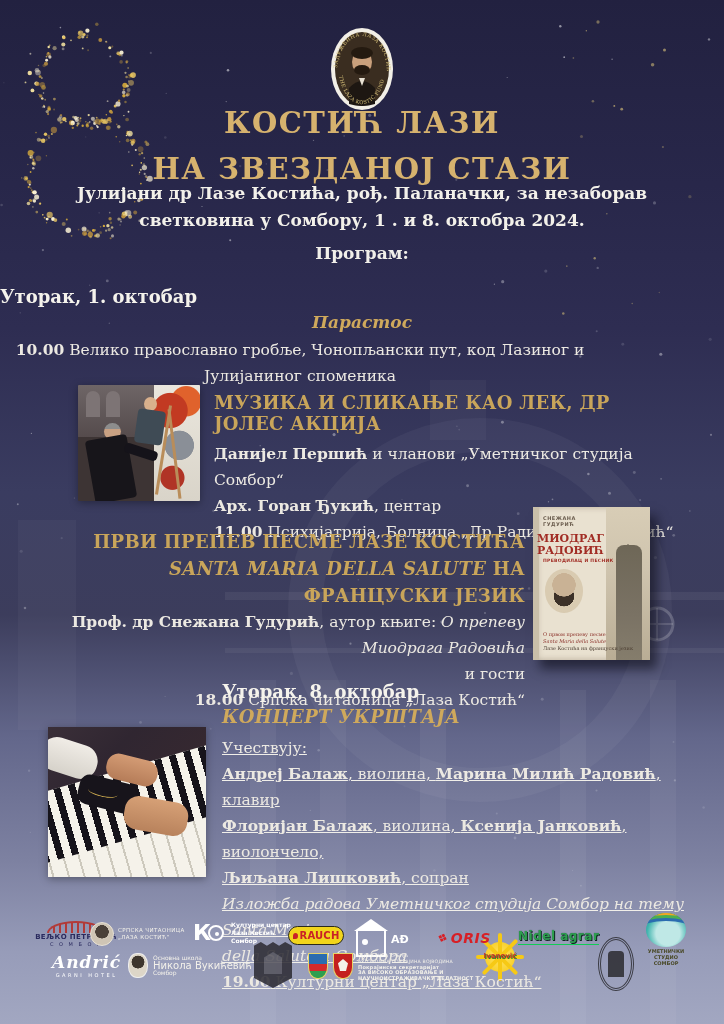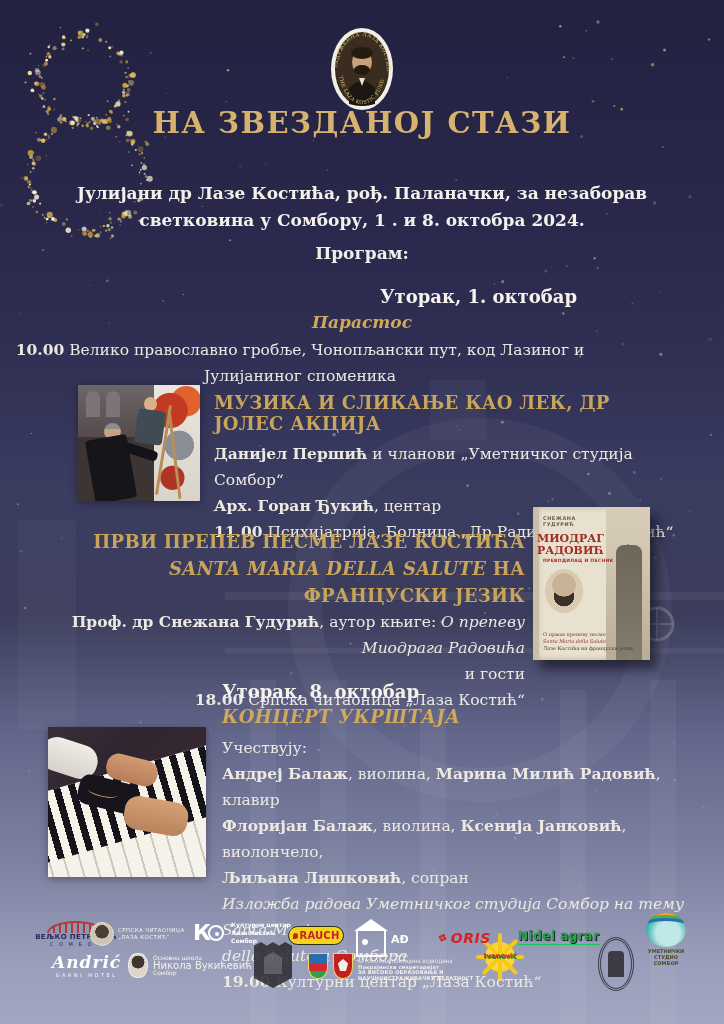--- a/index.html
+++ b/index.html
@@ -26,21 +26,21 @@
 
   
   .date-line{font-size:18px;font-weight:700;color:#f5f3ec;}
   .gold-it{font-style:italic;font-weight:700;color:#cfa95c;}
   .gold-head{font-weight:700;color:#c9a55a;font-size:18px;letter-spacing:.3px;}
   .body-line{font-size:15.5px;color:#ece9e2;line-height:26px;}
   .b{font-weight:700;}
   .it{font-style:italic;}
 
   
-  .s1-date{left:0;top:286px;width:577px;text-align:right;}
+  .s1-date{left:0;top:286px;width:577px;text-align:left;}
   .s1-event{left:0;top:312px;width:724px;text-align:center;font-size:17px;}
   .s1-loc{left:0;top:337px;width:600px;text-align:center;}
 
   
   .photo1{left:78px;top:385px;width:122px;height:116px;background:#3d3434;border-radius:1px;
     overflow:hidden;box-shadow:0 2px 8px rgba(0,0,0,.35);}
   .p1-wall{position:absolute;left:0;top:0;width:100%;height:45%;
     background:linear-gradient(180deg,#6e6566,#554b4c);}
   .p1-arch{position:absolute;background:#7d7475;width:14px;height:26px;border-radius:7px 7px 0 0;top:6px;}
   .p1-canvas{position:absolute;right:0;top:0;width:38%;height:100%;
@@ -96,21 +96,21 @@
   .p2-sleeve{position:absolute;left:-8px;top:14px;width:58px;height:34px;border-radius:16px;
     background:linear-gradient(180deg,#f0ece6,#d6d2ca);transform:rotate(18deg);}
   .p2-cuff{position:absolute;left:30px;top:52px;width:58px;height:30px;border-radius:10px;
     background:#17141b;transform:rotate(14deg);}
   .p2-hand1{position:absolute;left:58px;top:30px;width:52px;height:26px;border-radius:12px;
     background:linear-gradient(180deg,#d39b74,#b57c58);transform:rotate(14deg);}
   .p2-hand2{position:absolute;left:76px;top:72px;width:64px;height:34px;border-radius:14px;
     background:linear-gradient(180deg,#d6a076,#b8825c);transform:rotate(10deg);}
   .p2-sign{position:absolute;left:40px;top:60px;width:30px;height:10px;
     border-bottom:1px solid #caa84e;transform:rotate(12deg);border-radius:50%;}
-  .s4-body{left:222px;top:735px;width:470px;}
+  .s4-body{left:222px;top:735px;width:470px;text-decoration:underline;}
 
   
   .logo{position:absolute;z-index:3;}
   .tiny{font-family:"DejaVu Sans","Liberation Sans",sans-serif;}
   .gim{left:30px;top:921px;width:92px;text-align:center;}
   .gim-arc{margin:0 auto;width:58px;height:12px;border:2px solid #b23a38;border-bottom:none;
     border-radius:50% 50% 0 0/100% 100% 0 0;
     background:repeating-linear-gradient(90deg,transparent 0 4px,#b23a38 4px 6px);}
   .gim-name{font-size:7px;font-weight:700;color:#2a2a5e;letter-spacing:.4px;}
   .gim-city{font-size:5px;color:#2a2a5e;letter-spacing:2px;}
@@ -640,20 +640,21 @@
     <path d="M30 52 L33 60 L36 52 Z" fill="#e8e2d4"></path>
     <text font-size="5.2" fill="#d8c27a" letter-spacing="0.5" font-family="DejaVu Serif, Liberation Serif, serif">
       <textPath href="#arcTop" startOffset="4">ЗАДУЖБИНА ЛАЗА КОСТИЋ</textPath>
     </text>
     <text font-size="5" fill="#d8c27a" letter-spacing="0.4" font-family="DejaVu Serif, Liberation Serif, serif">
       <textPath href="#arcBot" startOffset="6">THE LAZA KOSTIĆ FUND</textPath>
     </text>
   </svg>
 
   <div class="layer title">
+    <div>КОСТИЋ ЛАЗИ</div>
     <div>НА ЗВЕЗДАНОЈ СТАЗИ</div>
   </div>
   <div class="layer subtitle">
     <div>Јулијани др Лазе Костића, рођ. Паланачки, за незаборав</div>
     <div>светковина у Сомбору, 1 . и 8. октобра 2024.</div>
   </div>
   <div class="layer program">Програм:</div>
 
   <div class="layer s1-date date-line">Уторак, 1. октобар</div>
   <div class="layer s1-event gold-it">Парастос</div>

